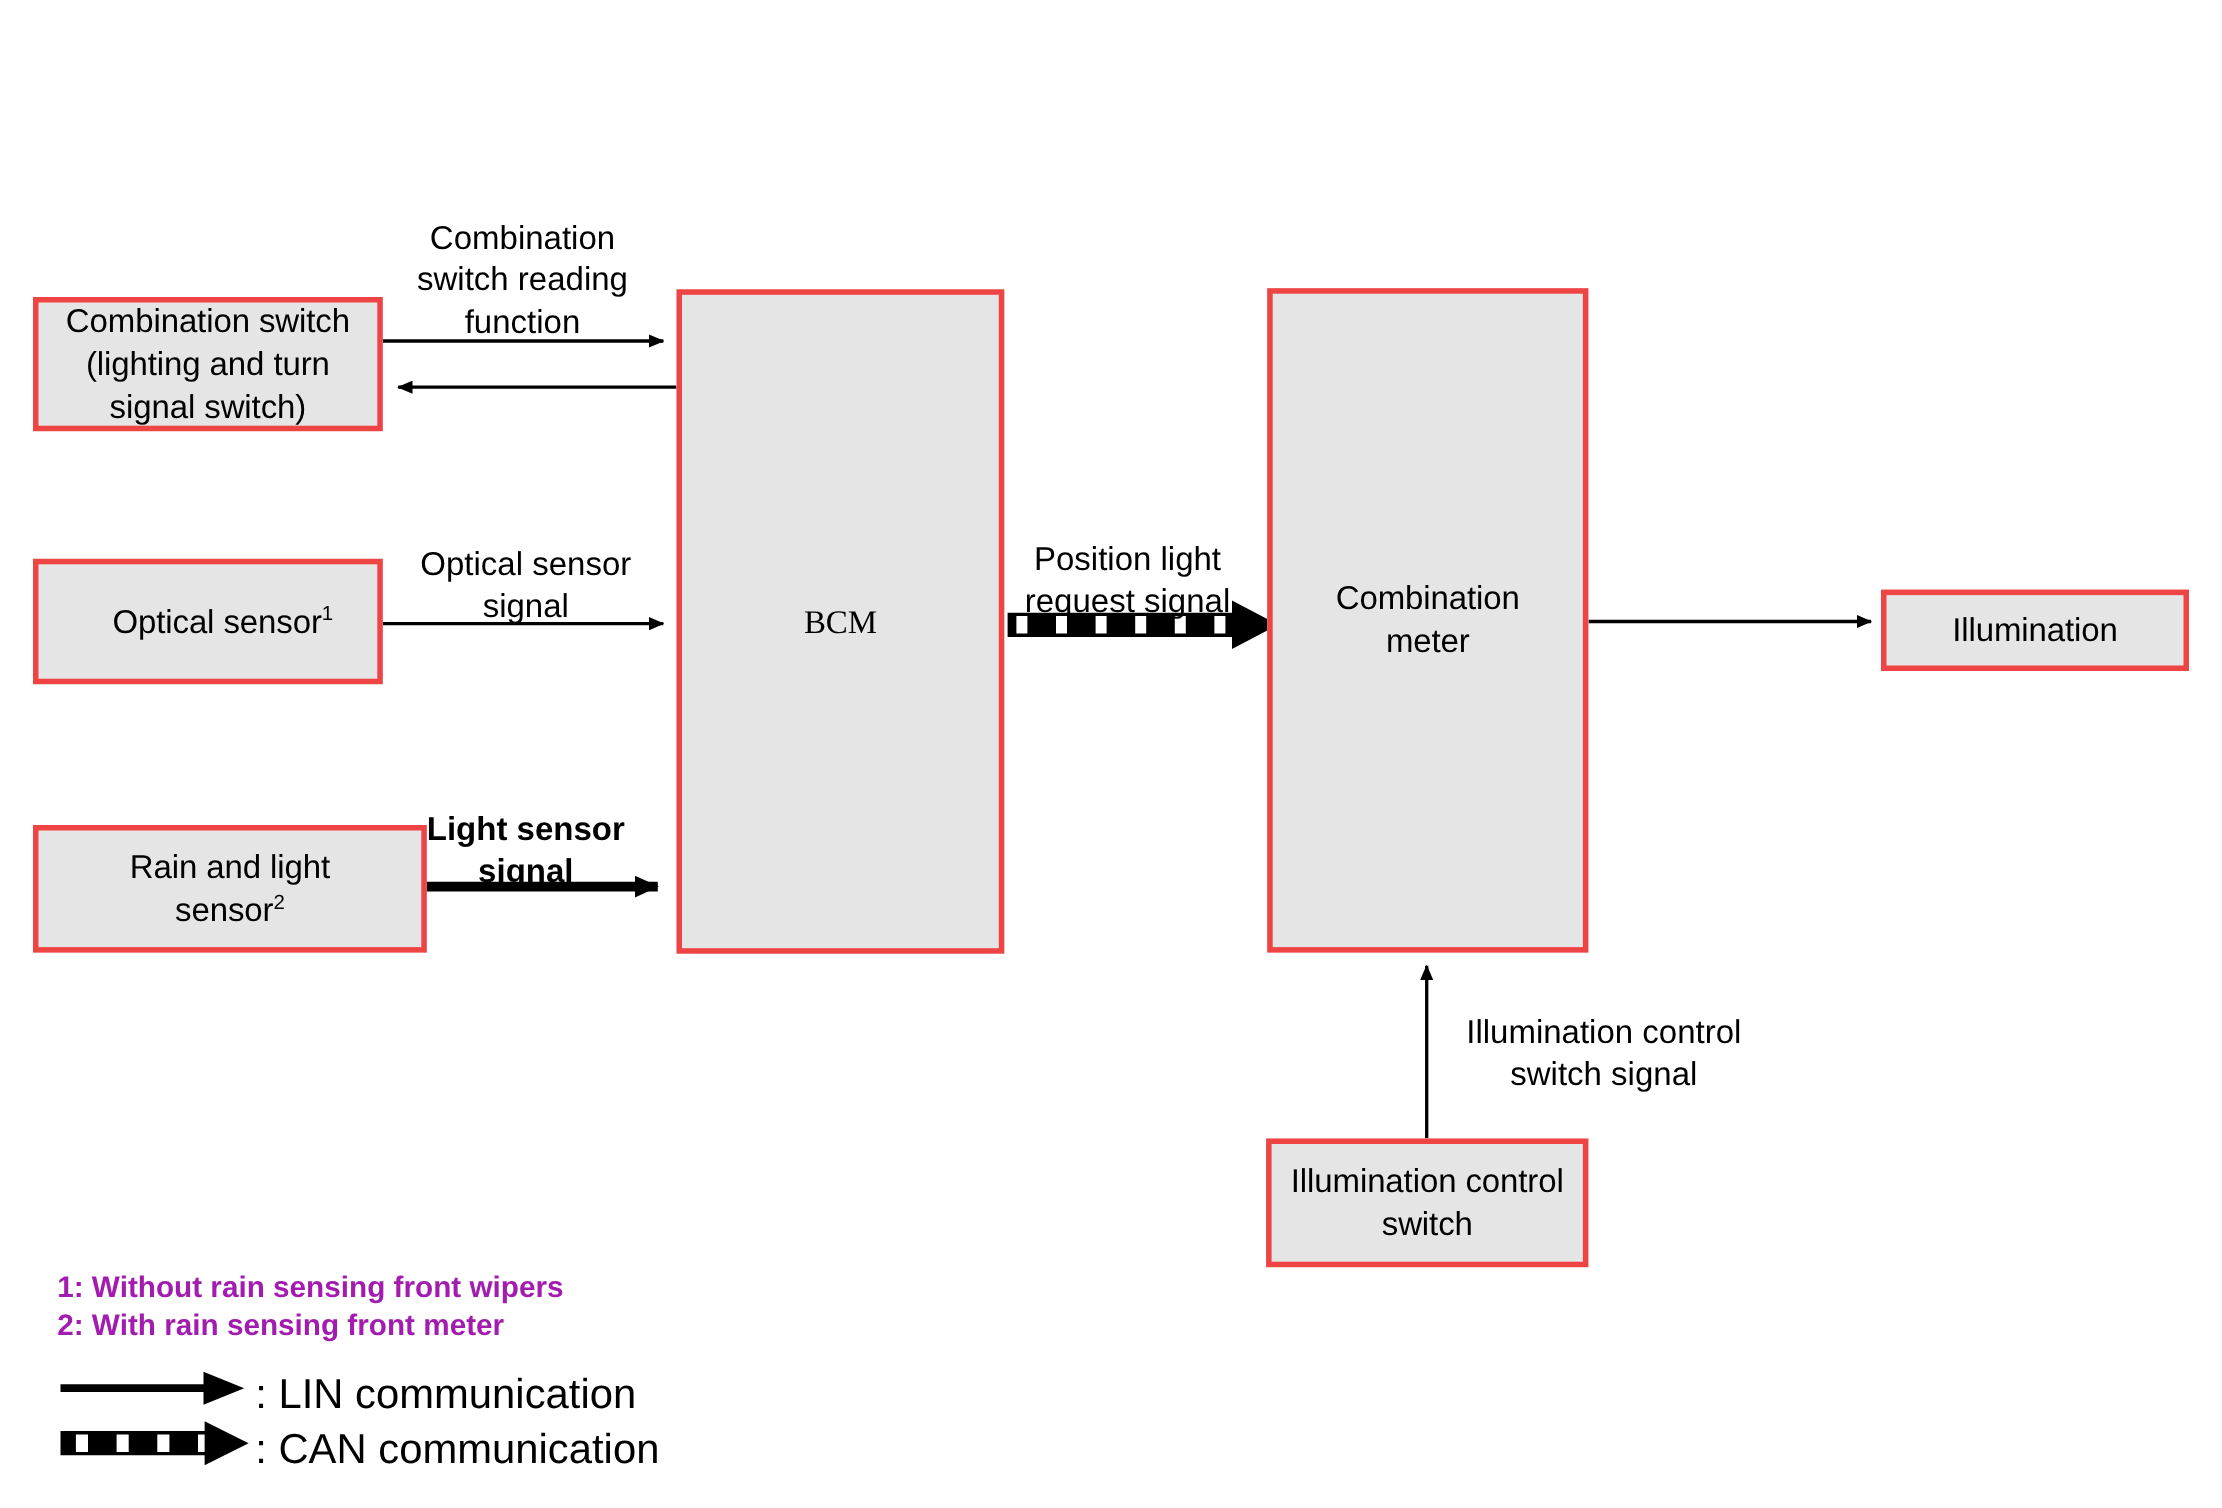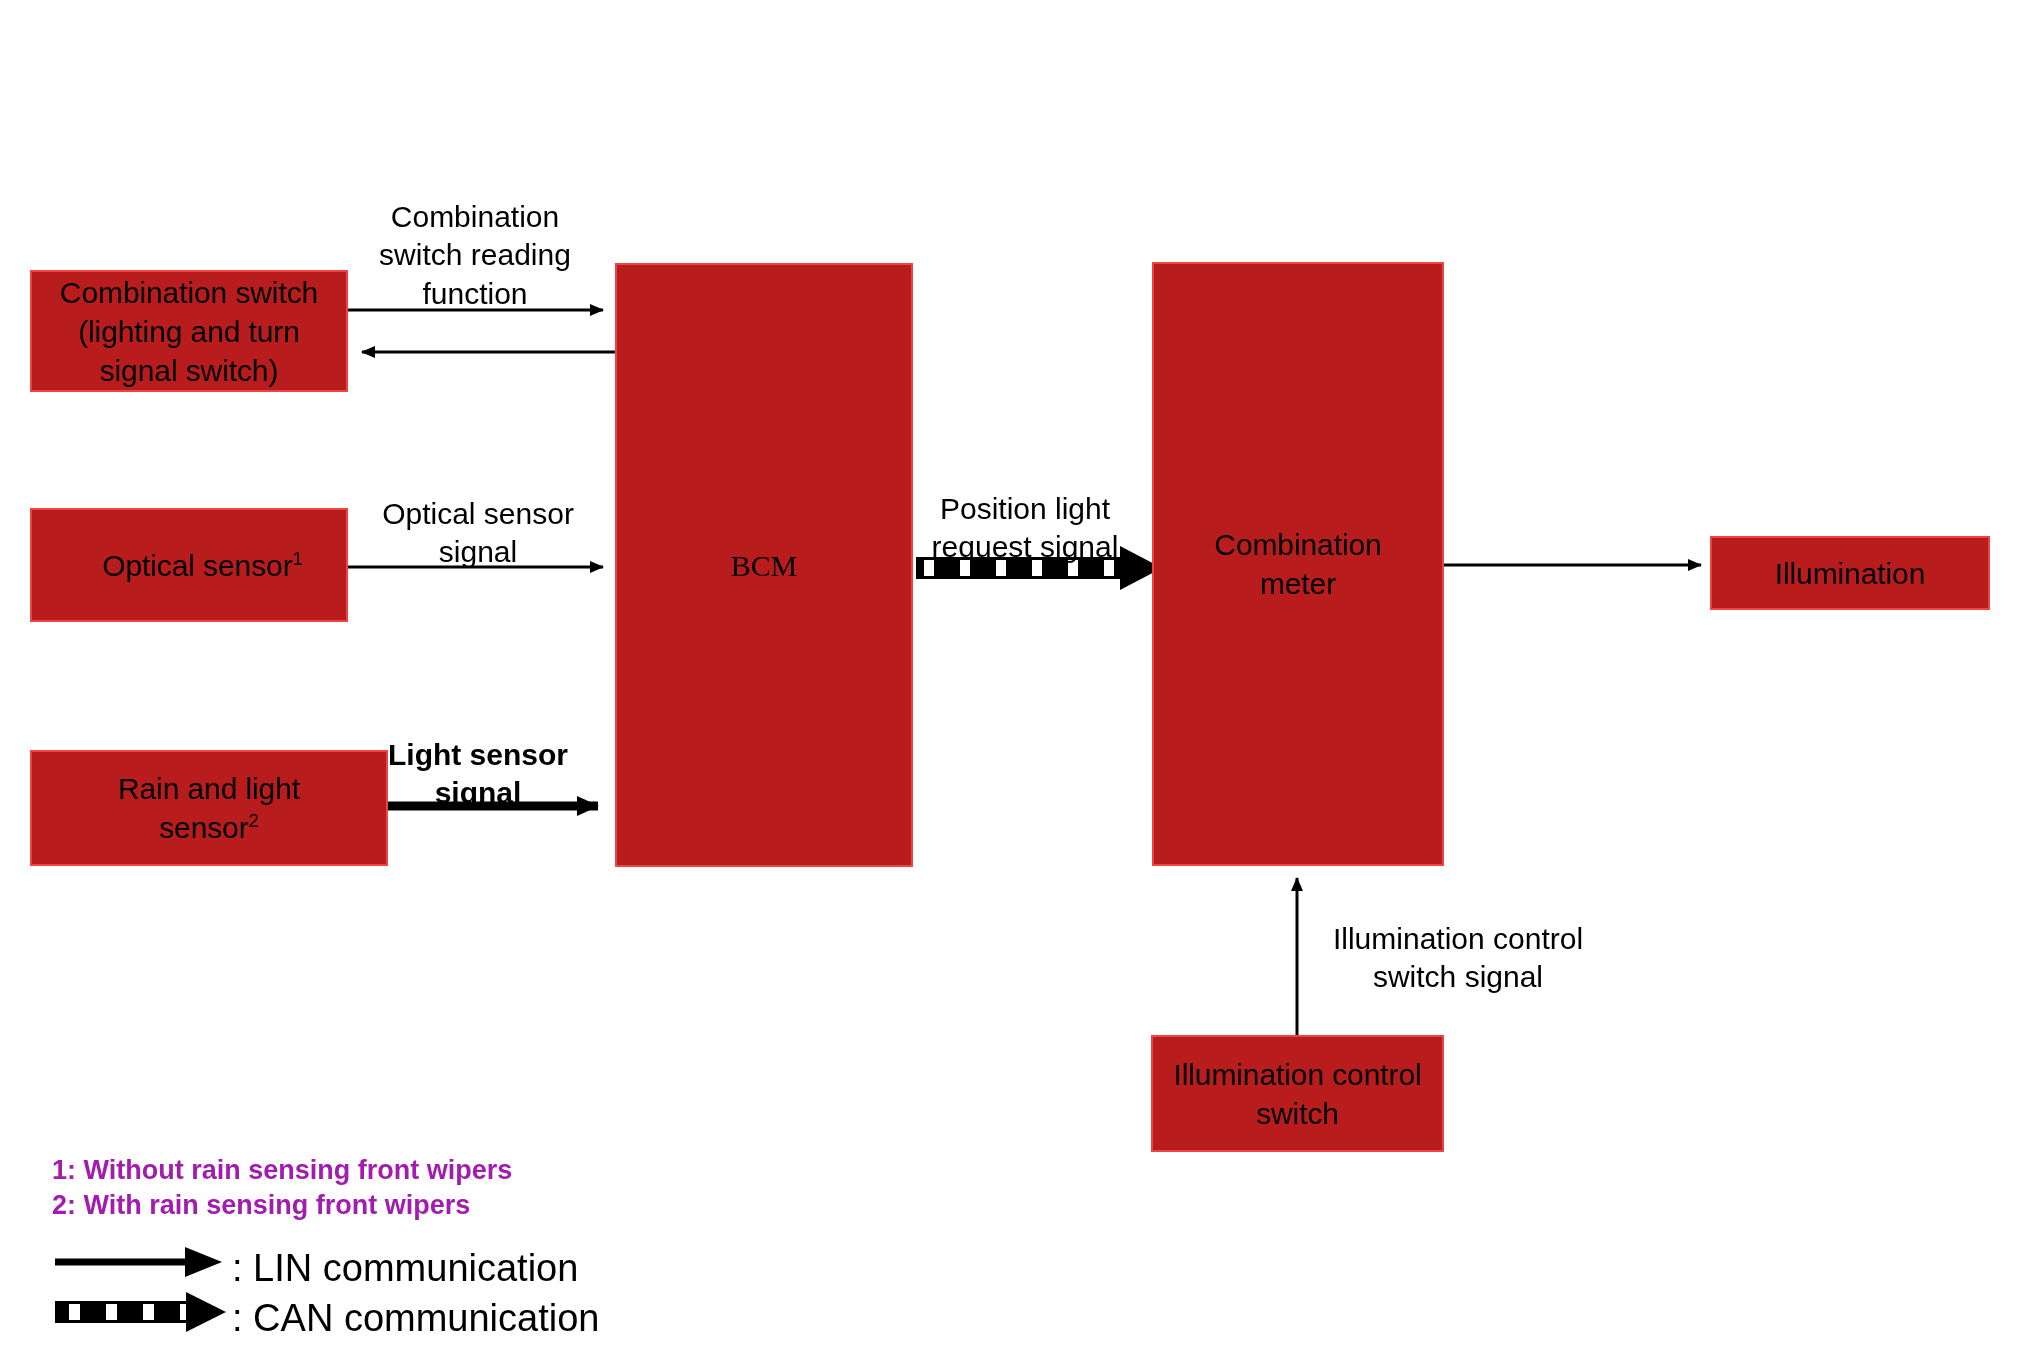--- a/index.html
+++ b/index.html
@@ -11,22 +11,22 @@
     position: relative;
     width: 2020px;
     height: 1371px;
     background: #ffffff;
     font-family: "Liberation Sans", sans-serif;
     overflow: hidden;
   }
   .box {
     position: absolute;
     box-sizing: border-box;
-    border: 2px solid #ef4444;
-    background: #b91c1c;
+    border: 5px solid #ef4444;
+    background: #e5e5e5;
     display: flex;
     align-items: center;
     justify-content: center;
     text-align: center;
     color: #000000;
     font-size: 30px;
     line-height: 1.30;
     letter-spacing: -0.1px;
     z-index: 3;
   }
@@ -172,18 +172,18 @@
   <div class="edge-label" style="left:358px; top:736px; width:240px;font-weight:bold;">Light sensor
 signal</div>
 
   <div class="edge-label" style="left:915px; top:490px; width:220px;">Position light
 request signal</div>
 
   <div class="edge-label" style="left:1308px; top:920px; width:300px; text-align:center;">Illumination control
 switch signal</div>
 
   <div class="note" style="left:52px; top:1153px;">1: Without rain sensing front wipers</div>
-  <div class="note" style="left:52px; top:1188px;">2: With rain sensing front wipers</div>
+  <div class="note" style="left:52px; top:1188px;">2: With rain sensing front meter</div>
 
   <div class="legend-text" style="left:232px; top:1249px;">: LIN communication</div>
   <div class="legend-text" style="left:232px; top:1299px;">: CAN communication</div>
 
 </div>
 
 </body></html>

